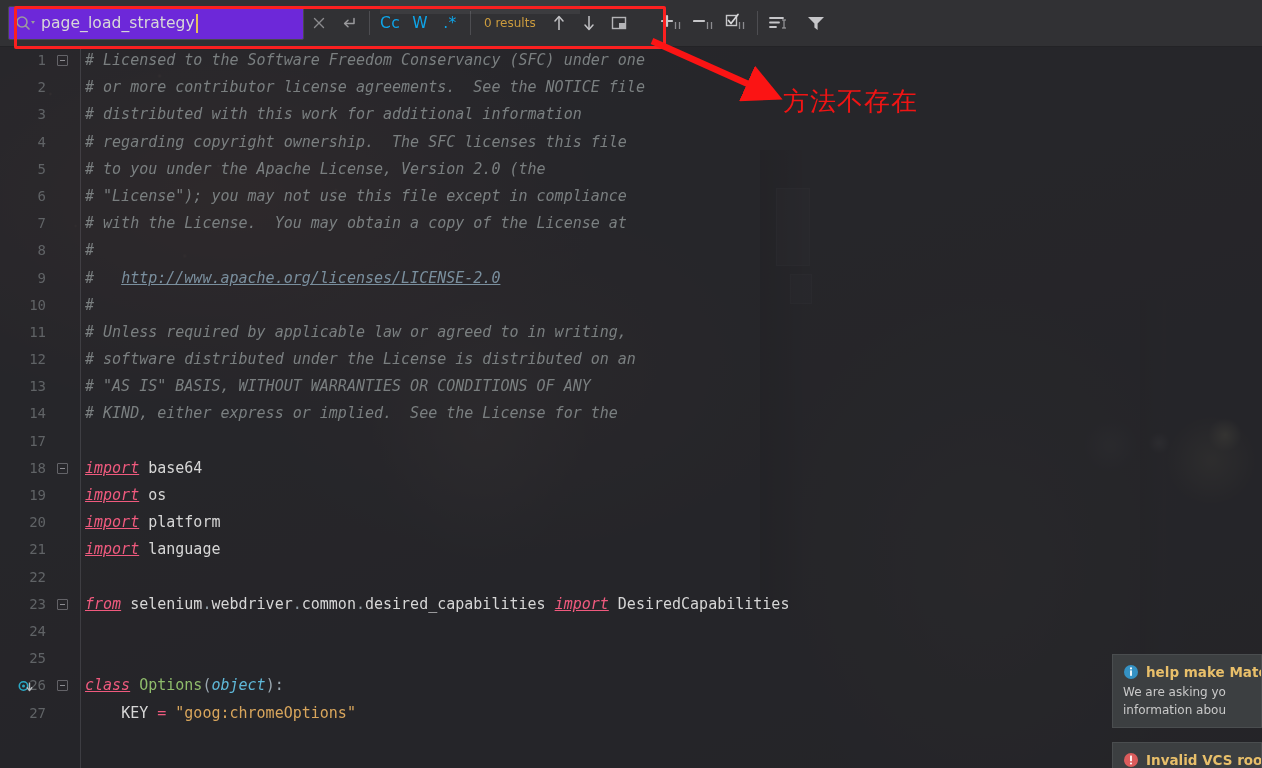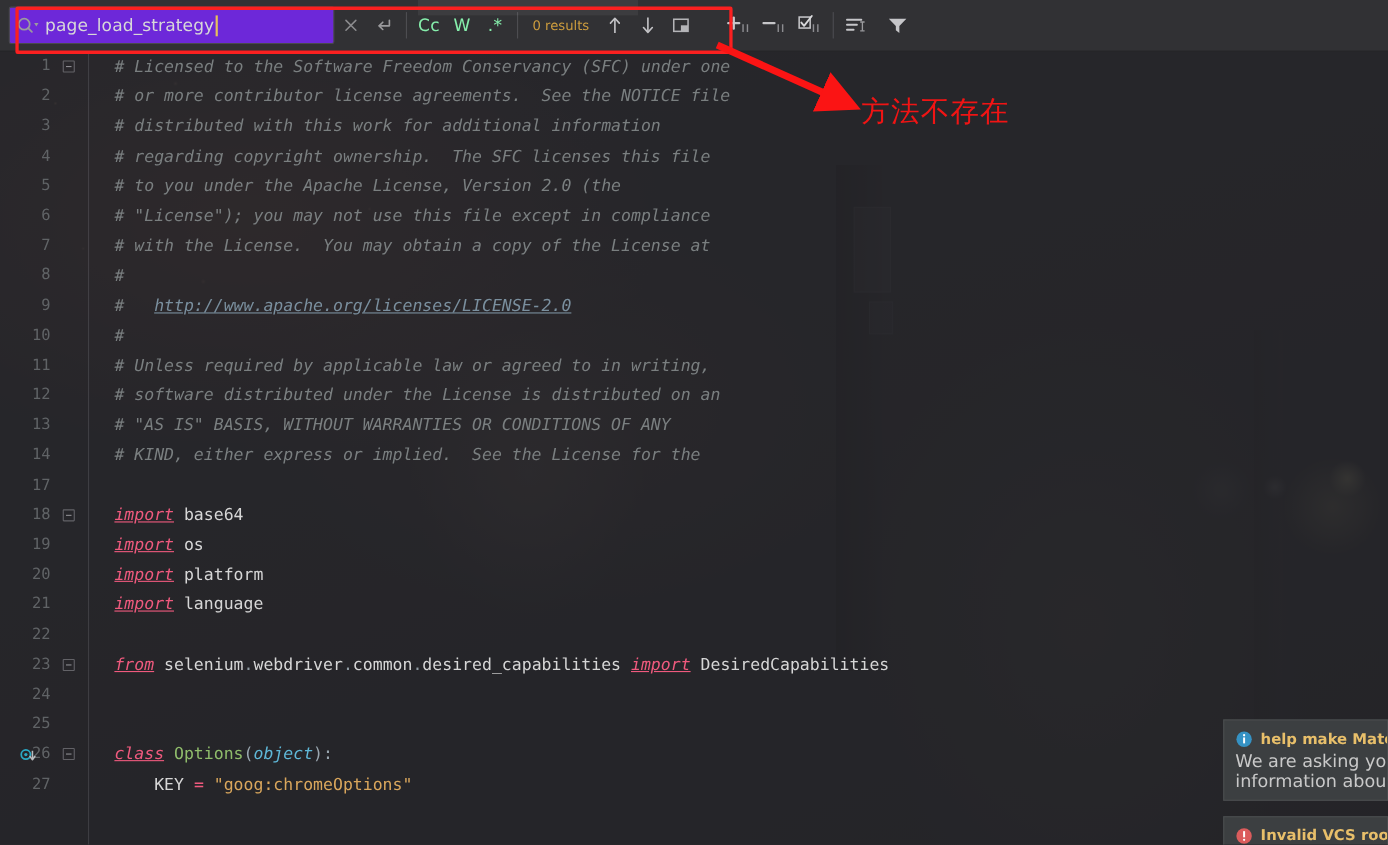--- a/index.html
+++ b/index.html
@@ -124,21 +124,21 @@
     font-size: 14px;
     line-height: 27.2px;
   }
   .gutter-mark {
     position: absolute;
     left: 50px; top: 0;
     width: 30px; height: 27.2px;
   }
   .code-text {
     position: absolute;
-    left: 104px; top: 0;
+    left: 85px; top: 0;
     line-height: 27.2px;
   }
 
   
   .fold-rail {
     position: absolute;
     left: 80px; top: 0; bottom: 0; width: 1px;
     background: rgba(120,120,126,0.30);
   }
 
@@ -230,21 +230,21 @@
     margin-left: 1px;
   }
 
   .fb-group {
     display: flex; align-items: center; height: 34px;
   }
   .fb-btn {
     display: flex; align-items: center; justify-content: center;
     height: 34px; min-width: 30px;
     padding: 0 5px;
-    color: #86efac;
+    color: #0ea5e9;
     font-size: 15px;
     font-family: "DejaVu Sans", "Liberation Sans", sans-serif;
   }
   .fb-btn.txt { font-size: 15.5px; letter-spacing: 0.3px; }
   .fb-sep {
     width: 1px; height: 24px;
     background: #4d4d51;
     margin: 0 5px;
   }
   .results-count {
@@ -303,21 +303,21 @@
   }
   .balloon-title {
     color: #e8bf6a;
     font-size: 13.5px;
     font-weight: bold;
     font-family: "DejaVu Sans", "Liberation Sans", sans-serif;
   }
   .balloon-body {
     margin-top: 3px;
     color: #c9c9c9;
-    font-size: 16px;
+    font-size: 12px;
     line-height: 18px;
     font-family: "DejaVu Sans", "Liberation Sans", sans-serif;
     white-space: nowrap;
   }
   .bicon { flex: 0 0 16px; display: flex; }
 </style>
 </head>
 <body>
 
 <div id="app">

